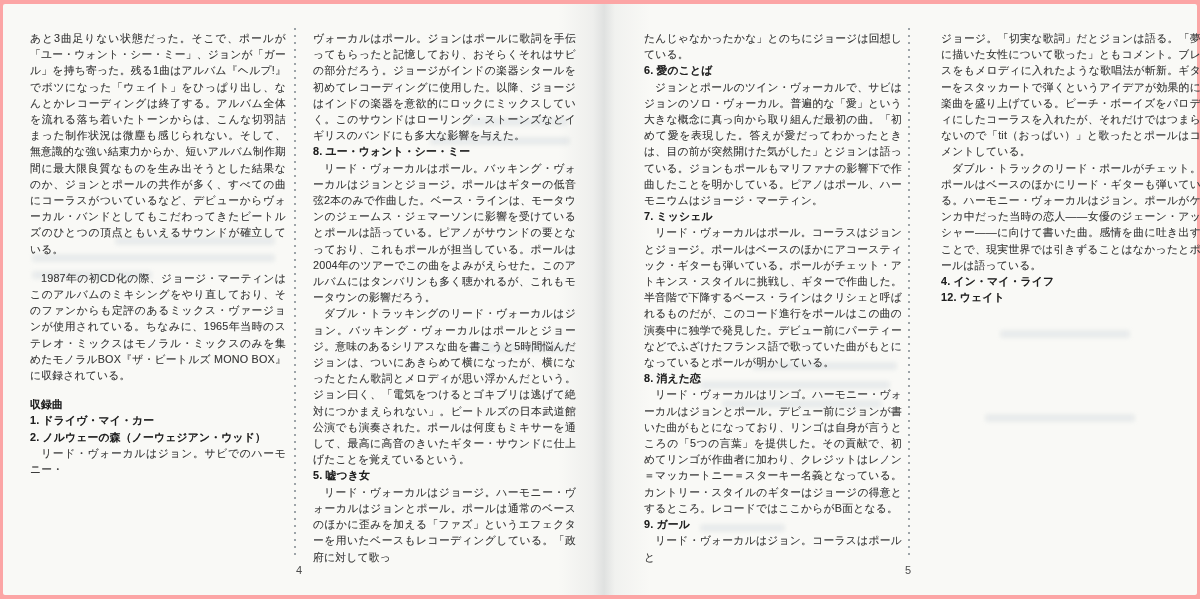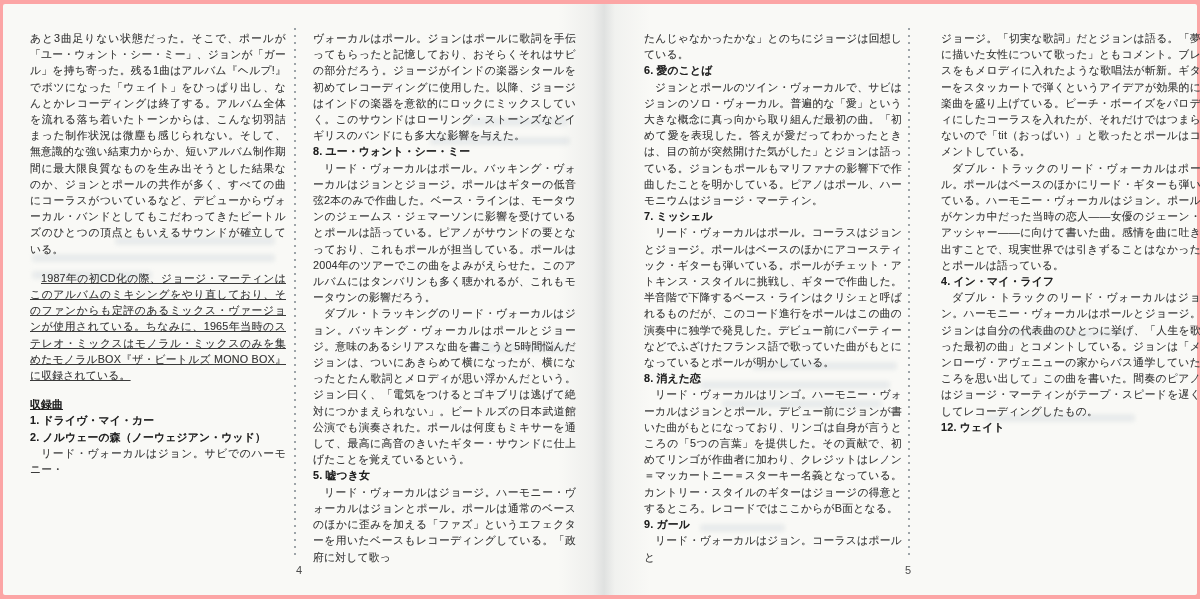--- a/index.html
+++ b/index.html
@@ -38,21 +38,21 @@
     letter-spacing:0.2px;
     text-shadow:0 0 0.5px rgba(70,70,70,0.45);
   }
   #col1{left:30px;width:256px;}
   #col2{left:313px;width:263px;}
   #col3{left:644px;width:258px;}
   #col4{left:925px;width:260px;margin-left:16px;}
   .p{margin:0;}
   .p.indent{text-indent:11px;}
   .h{margin:0;font-weight:bold;color:#1f1f1f;}
-  .gap{margin-top:13px;text-decoration:underline;}
+  .gap{margin-top:13px;}
   .vdots{
     position:absolute;top:28px;width:2px;height:532px;
     background-image:repeating-linear-gradient(to bottom,
       #9da4a8 0px,#9da4a8 2px,transparent 2px,transparent 7px);
   }
   #divider-left{left:294px;}
   #divider-right{left:908px;}
   .pagenum{
     position:absolute;top:564px;
     font-size:11px;color:#4c4c4c;letter-spacing:0;
@@ -116,23 +116,22 @@
     <div class="h">8. 消えた恋</div>
     <div class="p indent">リード・ヴォーカルはリンゴ。ハーモニー・ヴォーカルはジョンとポール。デビュー前にジョンが書いた曲がもとになっており、リンゴは自身が言うところの「5つの言葉」を提供した。その貢献で、初めてリンゴが作曲者に加わり、クレジットはレノン＝マッカートニー＝スターキー名義となっている。カントリー・スタイルのギターはジョージの得意とするところ。レコードではここからがB面となる。</div>
     <div class="h">9. ガール</div>
     <div class="p indent">リード・ヴォーカルはジョン。コーラスはポールと</div>
   </div>
 
   <div class="vdots" id="divider-right"></div>
 
   <div class="col" id="col4">
     <div class="p cont">ジョージ。「切実な歌詞」だとジョンは語る。「夢に描いた女性について歌った」ともコメント。ブレスをもメロディに入れたような歌唱法が斬新。ギターをスタッカートで弾くというアイデアが効果的に楽曲を盛り上げている。ビーチ・ボーイズをパロディにしたコーラスを入れたが、それだけではつまらないので「tit（おっぱい）」と歌ったとポールはコメントしている。</div>
-    <div class="p indent">ダブル・トラックのリード・ヴォーカルはポール。ポールはベースのほかにリード・ギターも弾いている。ハーモニー・ヴォーカルはジョン。ポールがケンカ中だった当時の恋人——女優のジェーン・アッシャー——に向けて書いた曲。感情を曲に吐き出すことで、現実世界では引きずることはなかったとポールは語っている。</div>
+    <div class="p indent">ダブル・トラックのリード・ポールがチェット。ポールはベースのほかにリード・ギターも弾いている。ハーモニー・ヴォーカルはジョン。ポールがケンカ中だった当時の恋人——女優のジェーン・アッシャー——に向けて書いた曲。感情を曲に吐き出すことで、現実世界では引きずることはなかったとポールは語っている。</div>
     <div class="h">4. イン・マイ・ライフ</div>
-    <div class="p indent">ダブル・トラックのリード・ヴォーカルはジョン。ハーモニー・ヴォーカルはポールとジョージ。ジョンは自分の代表曲のひとつに挙げ、「人生を歌った最初の曲」とコメントしている。ジョンは「メンローヴ・アヴェニューの家からバス通学していたころを思い出して」この曲を書いた。間奏のピアノはジョージ・マーティンがテープ・スピードを遅くしてレコーディングしたもの。</div>
     <div class="h">12. ウェイト</div>
   </div>
 
   <div class="pagenum" id="pagenum-4">4</div>
   <div class="pagenum" id="pagenum-5">5</div>
 
   <div class="gutter"></div>
 </div>
 
 </body></html>

